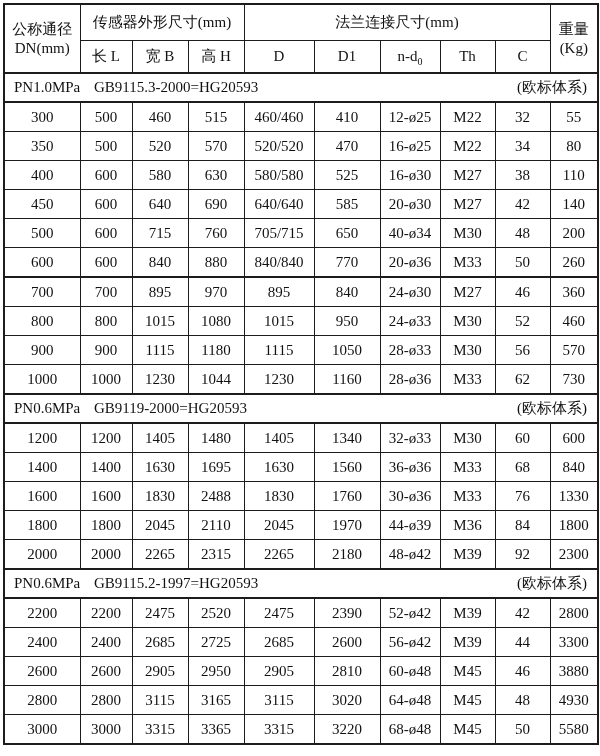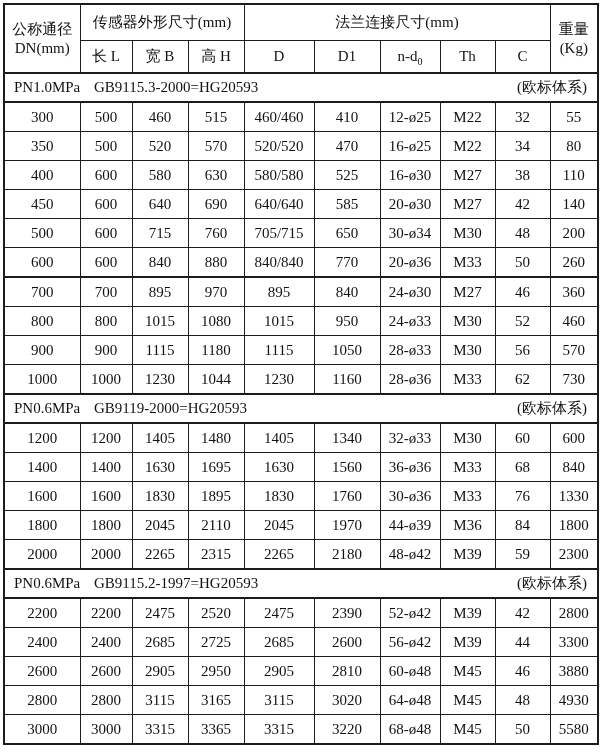--- a/index.html
+++ b/index.html
@@ -156,21 +156,21 @@
           <td>42</td>
           <td>140</td>
         </tr>
         <tr class="data-row">
           <td>500</td>
           <td>600</td>
           <td>715</td>
           <td>760</td>
           <td>705/715</td>
           <td>650</td>
-          <td>30-ø34</td>
+          <td>40-ø34</td>
           <td>M30</td>
           <td>48</td>
           <td>200</td>
         </tr>
         <tr class="data-row">
           <td>600</td>
           <td>600</td>
           <td>840</td>
           <td>880</td>
           <td>840/840</td>
@@ -258,21 +258,21 @@
           <td>1560</td>
           <td>36-ø36</td>
           <td>M33</td>
           <td>68</td>
           <td>840</td>
         </tr>
         <tr class="data-row">
           <td>1600</td>
           <td>1600</td>
           <td>1830</td>
-          <td>1895</td>
+          <td>2488</td>
           <td>1830</td>
           <td>1760</td>
           <td>30-ø36</td>
           <td>M33</td>
           <td>76</td>
           <td>1330</td>
         </tr>
         <tr class="data-row">
           <td>1800</td>
           <td>1800</td>
@@ -287,21 +287,21 @@
         </tr>
         <tr class="data-row">
           <td>2000</td>
           <td>2000</td>
           <td>2265</td>
           <td>2315</td>
           <td>2265</td>
           <td>2180</td>
           <td>48-ø42</td>
           <td>M39</td>
-          <td>59</td>
+          <td>92</td>
           <td>2300</td>
         </tr>
         <tr class="section-row">
           <td colspan="10">
             <div class="section-line">
               <span class="pressure">PN0.6MPa</span>
               <span class="standard">GB9115.2-1997=HG20593</span>
               <span class="system">(欧标体系)</span>
             </div>
           </td>

